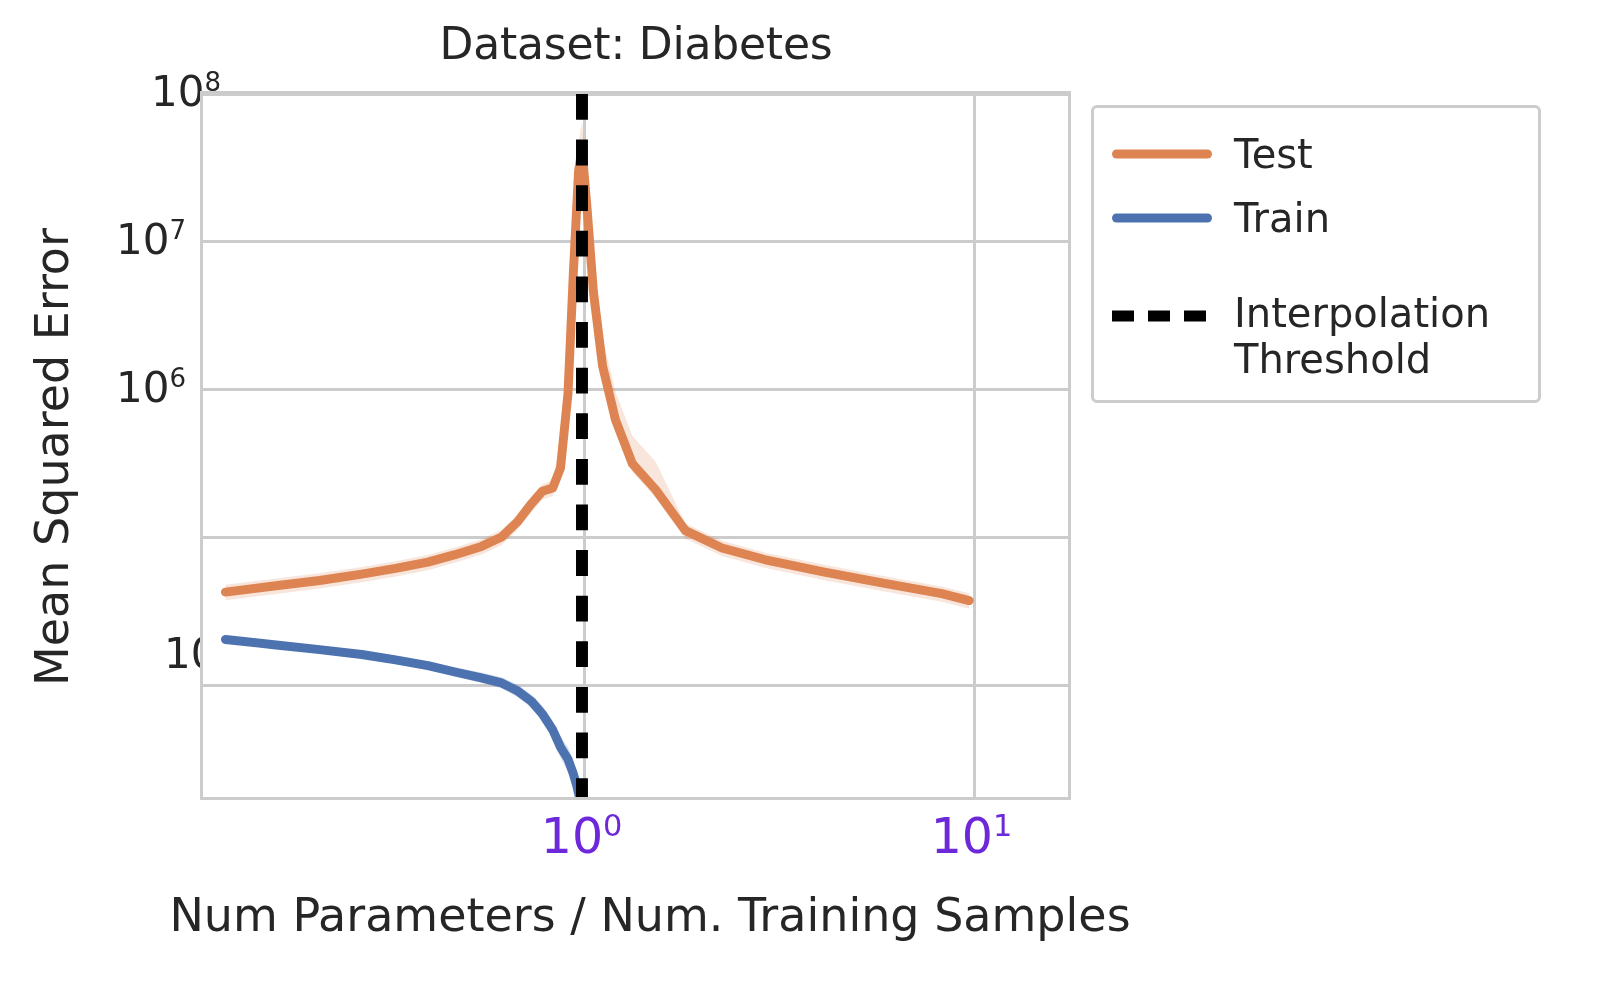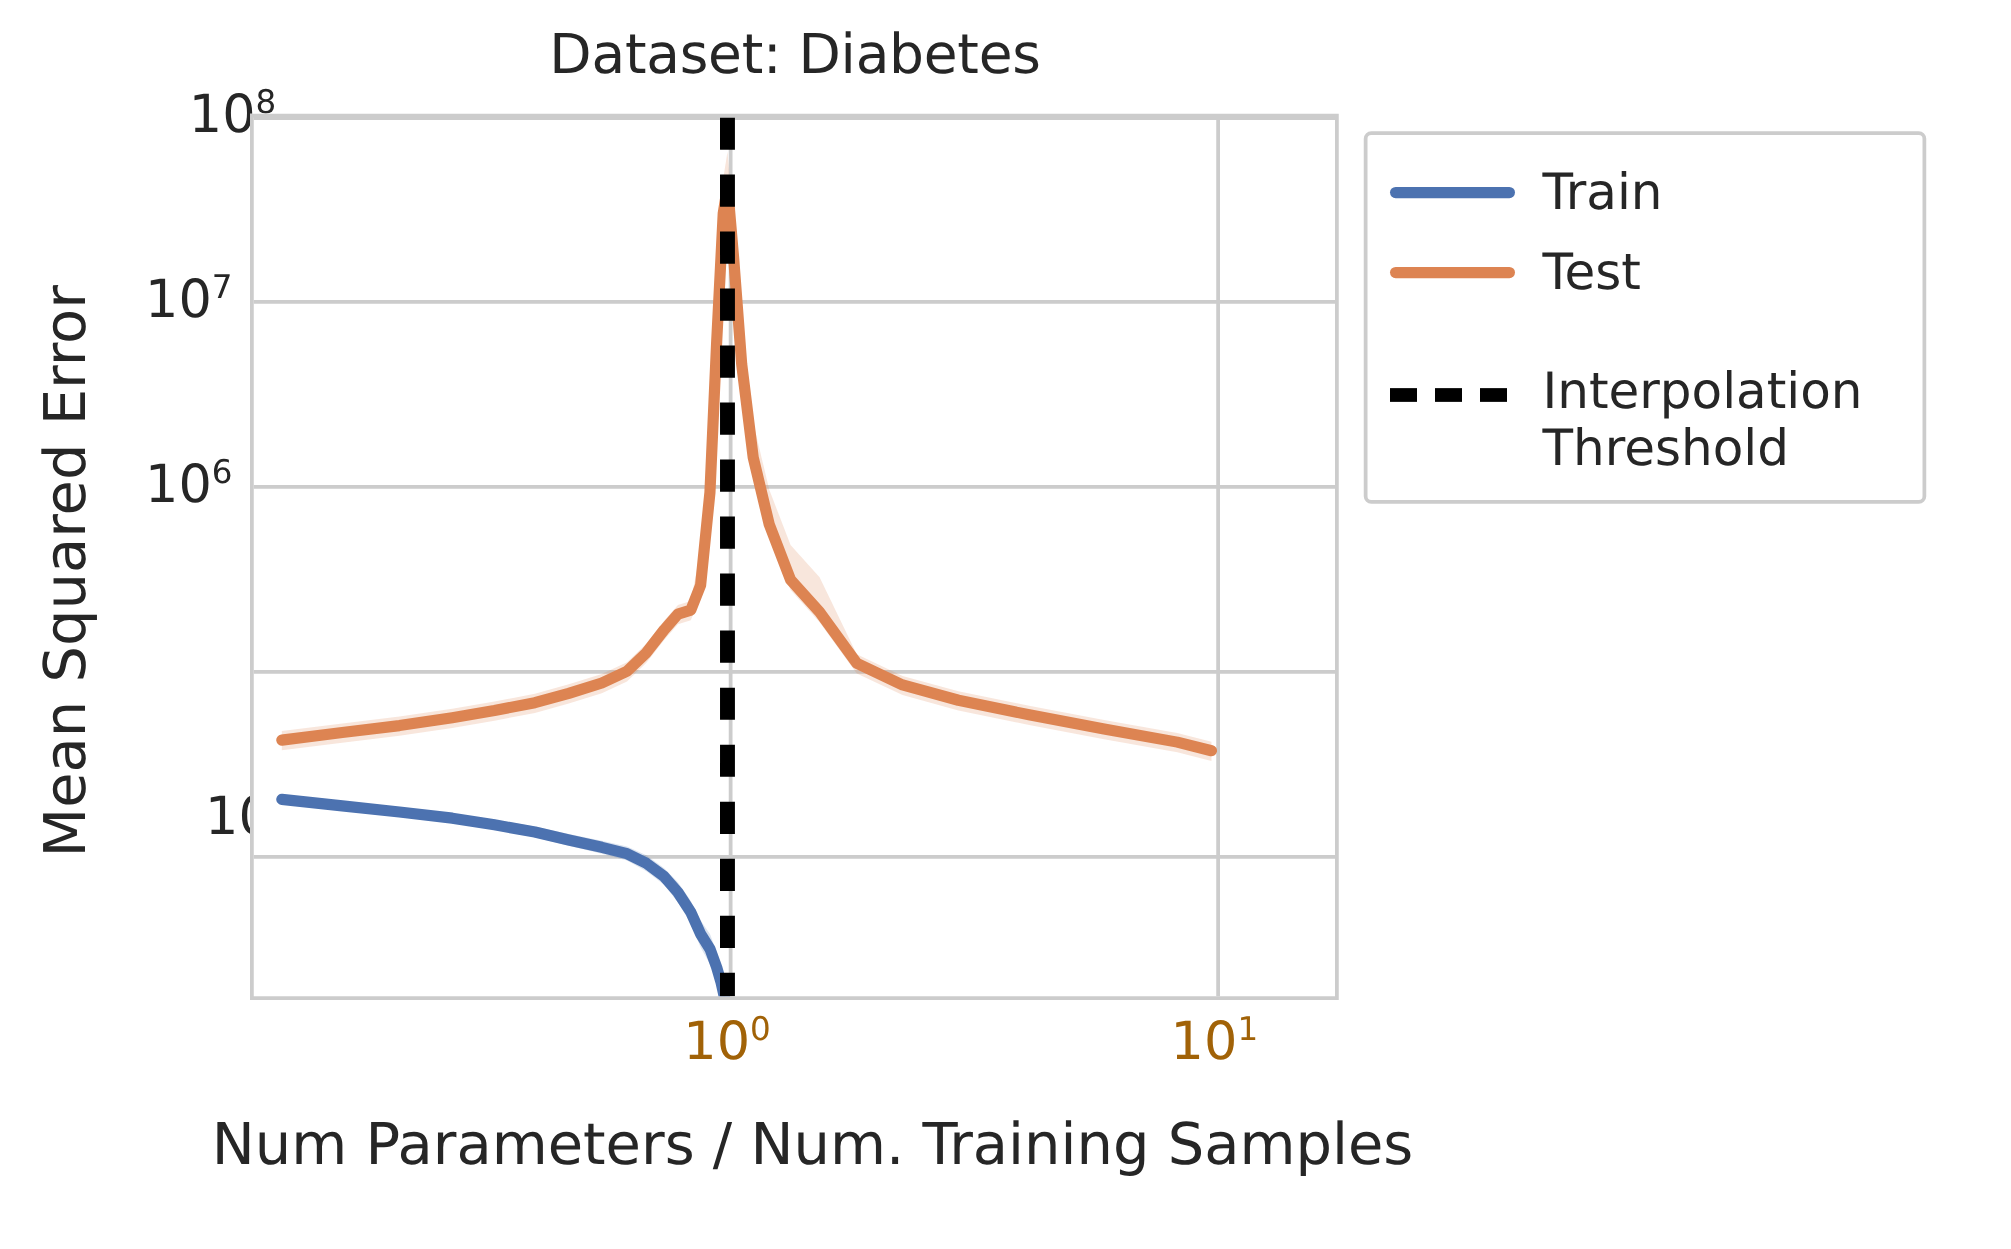--- a/index.html
+++ b/index.html
@@ -61,22 +61,22 @@
     left: 0;
     width: 186px;
     text-align: right;
     font-size: 42px;
     color: #262626;
     transform: translateY(-50%);
   }
   .xtick-wrap {
     position: absolute;
     top: 808px;
-    font-size: 42px;
-    color: #a16207;
+    font-size: 49px;
+    color: #6d28d9;
     transform: translateX(-50%);
     white-space: nowrap;
   }
   sup {
     font-size: 0.62em;
     vertical-align: super;
     line-height: 0;
   }
   #xlabel {
     position: absolute;
@@ -194,29 +194,29 @@
       </g>
       <path id="line-test" fill="none" stroke="#dd8452" stroke-width="9" stroke-linecap="round" stroke-linejoin="round" d="M22.61 502.34 L71.32 496.22 L117.36 490.63 L159.91 484.27 L193.89 478.48 L226.46 472.16 L253.77 464.60 L280.38 456.25 L300.67 446.80 L316.31 431.80 L330.63 413.33 L341.70 400.63 L352.09 397.42 L359.96 377.40 L367.49 302.44 L372.92 180.63 L378.19 77.30 L381.61 55.70 L386.61 113.77 L393.06 199.10 L402.30 274.07 L415.28 328.47 L432.42 372.97 L455.81 399.00 L485.77 440.37 L522.63 457.83 L567.62 470.18 L624.59 481.89 L684.99 493.36 L743.96 503.96 L771.48 510.91"></path>
       <path id="line-train" fill="none" stroke="#4c72b0" stroke-width="9" stroke-linecap="round" stroke-linejoin="round" d="M22.61 550.13 L71.32 555.41 L117.36 560.37 L159.91 565.31 L193.89 570.66 L226.46 576.50 L253.77 582.93 L280.38 588.82 L300.67 593.96 L316.31 601.78 L330.63 612.43 L341.70 625.22 L352.09 641.20 L359.96 658.74 L367.49 670.82 L372.92 685.70 L376.45 697.97 L379.91 713.14"></path>
       <line id="threshold-line" stroke="#000000" stroke-width="12" stroke-dasharray="26 20" x1="381.61" y1="0" x2="381.61" y2="709"></line>
     </svg>
   </div>
 
   <div id="legend">
     <div class="legend-row">
       <span class="legend-sample">
+        <span class="legend-line" style="background:#dd8452;"></span>
+      </span>
+      <span class="legend-label">Test</span>
+    </div>
+    <div class="legend-row">
+      <span class="legend-sample">
         <span class="legend-line" style="background:#4c72b0;"></span>
       </span>
       <span class="legend-label">Train</span>
-    </div>
-    <div class="legend-row">
-      <span class="legend-sample">
-        <span class="legend-line" style="background:#dd8452;"></span>
-      </span>
-      <span class="legend-label">Test</span>
     </div>
     <div class="legend-row" style="min-height:130px;">
       <span class="legend-sample">
         <span class="legend-dash"></span>
       </span>
       <span class="legend-label" style="max-width:290px;margin-top:40px;">Interpolation Threshold</span>
     </div>
   </div>
 
 </div>

